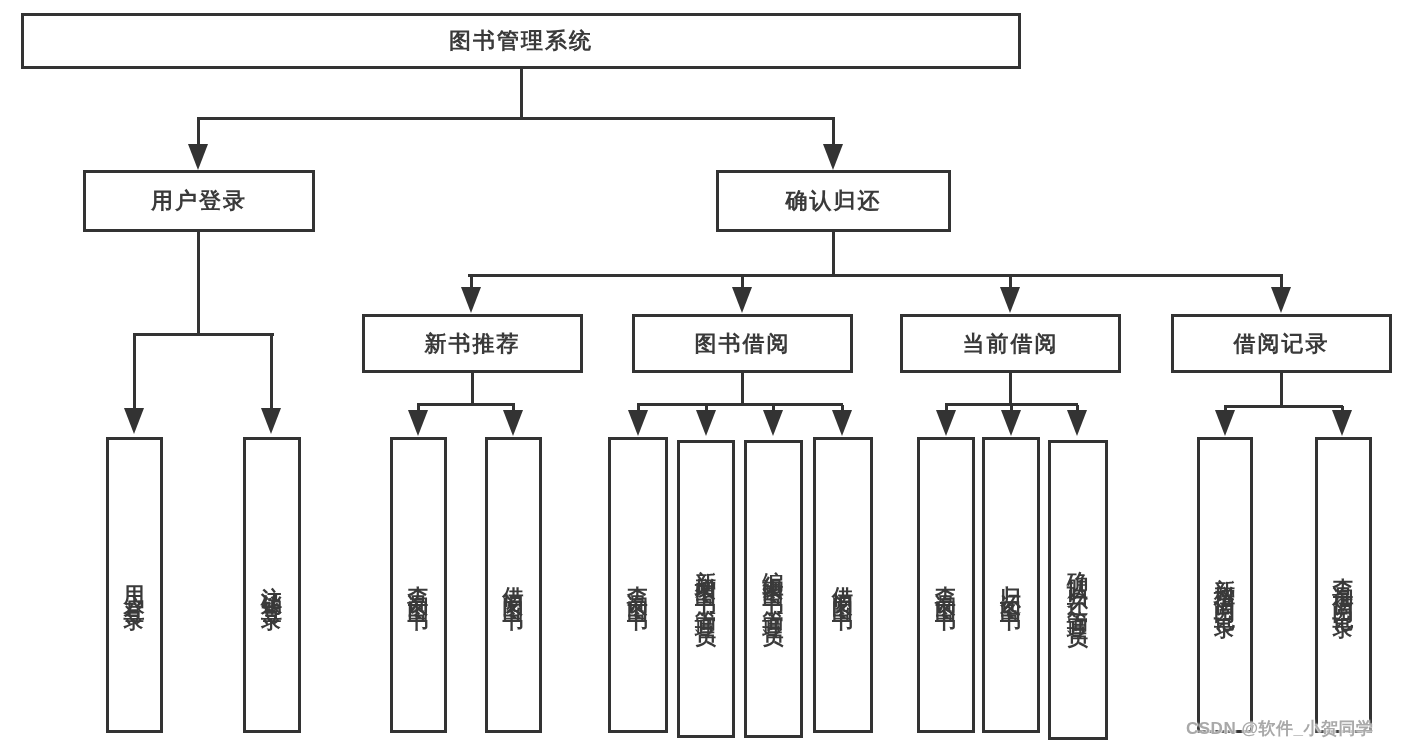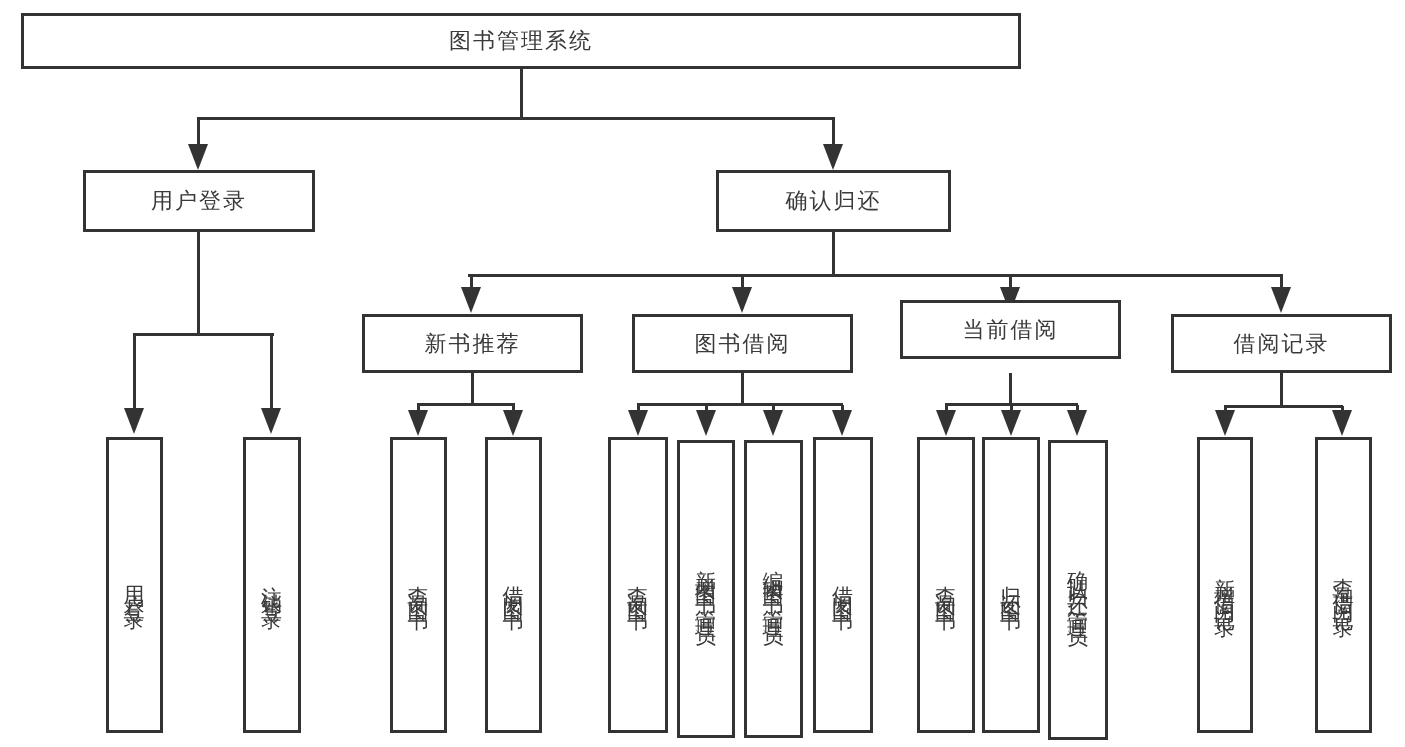--- a/index.html
+++ b/index.html
@@ -8,21 +8,21 @@
     --watermark: #a9a9a9;
     --background: #ffffff;
   }
   * { margin: 0; padding: 0; box-sizing: border-box; }
   html, body {
     width: 1405px; height: 747px;
     background: var(--background);
     font-family: "Liberation Sans", "DejaVu Sans", sans-serif;
     overflow: hidden;
   }
-  #canvas { position: relative; width: 1405px; height: 747px; background: var(--background); }
+  #canvas { position: relative; width: 1405px; height: 747px; background: var(--background); font-weight: bold; }
 
   .box {
     position: absolute;
     border: 3px solid var(--line);
     background: #fff;
     display: flex;
     align-items: center;
     justify-content: center;
     color: var(--text);
   }
@@ -84,21 +84,21 @@
   <div class="arrow" style="left:461px; top:287px;"></div>
   <div class="line" style="left:741px; top:276px; width:3px; height:13px;"></div>
   <div class="arrow" style="left:732px; top:287px;"></div>
   <div class="line" style="left:1009px; top:276px; width:3px; height:13px;"></div>
   <div class="arrow" style="left:1000px; top:287px;"></div>
   <div class="line" style="left:1280px; top:276px; width:3px; height:13px;"></div>
   <div class="arrow" style="left:1271px; top:287px;"></div>
 
   <div class="box hlabel" style="left:362px; top:314px; width:221px; height:59px;">新书推荐</div>
   <div class="box hlabel" style="left:632px; top:314px; width:221px; height:59px;">图书借阅</div>
-  <div class="box hlabel" style="left:900px; top:300px; width:221px; height:59px;">当前借阅</div>
+  <div class="box hlabel" style="left:900px; top:314px; width:221px; height:59px;">当前借阅</div>
   <div class="box hlabel" style="left:1171px; top:314px; width:221px; height:59px;">借阅记录</div>
 
   <div class="line" style="left:471px; top:373px; width:3px; height:32px;"></div>
   <div class="line" style="left:417px; top:403px; width:98px; height:3px;"></div>
   <div class="line" style="left:417px; top:405px; width:3px; height:8px;"></div>
   <div class="arrow" style="left:408px; top:410px;"></div>
   <div class="line" style="left:512px; top:405px; width:3px; height:8px;"></div>
   <div class="arrow" style="left:503px; top:410px;"></div>
 
   <div class="line" style="left:741px; top:373px; width:3px; height:32px;"></div>
@@ -165,14 +165,15 @@
     <span class="vtext">确认归还（管理员）</span>
   </div>
 
   <div class="box" style="left:1197px; top:437px; width:56px; height:296px;">
     <span class="vtext">新增借阅记录</span>
   </div>
   <div class="box" style="left:1315px; top:437px; width:57px; height:296px;">
     <span class="vtext">查询借阅记录</span>
   </div>
 
+  <div class="watermark">CSDN @软件_小贺同学</div>
 
 </div>
 
 </body></html>

